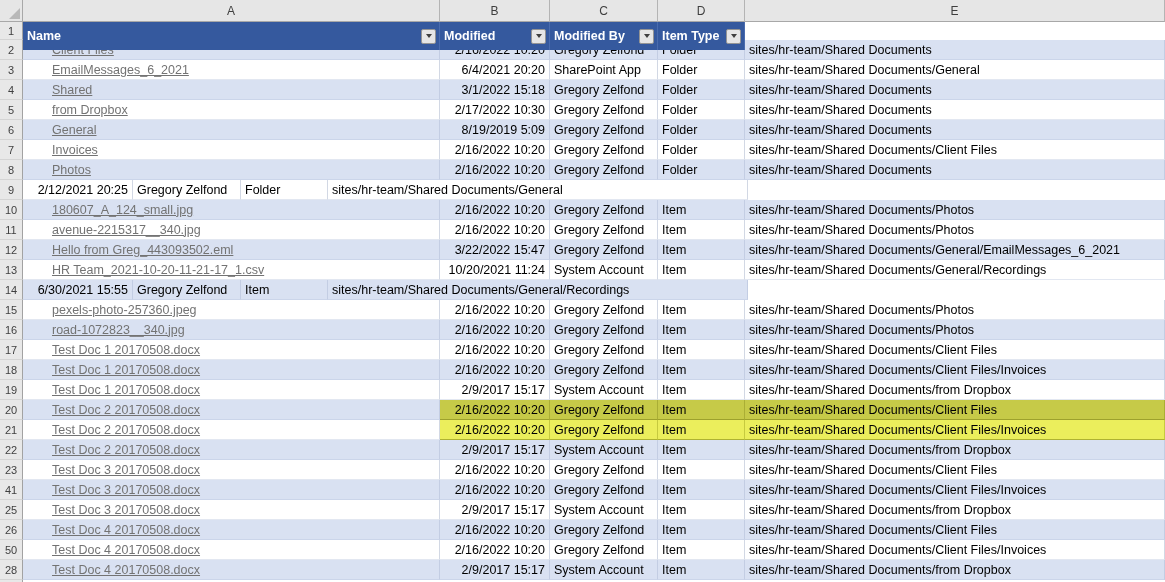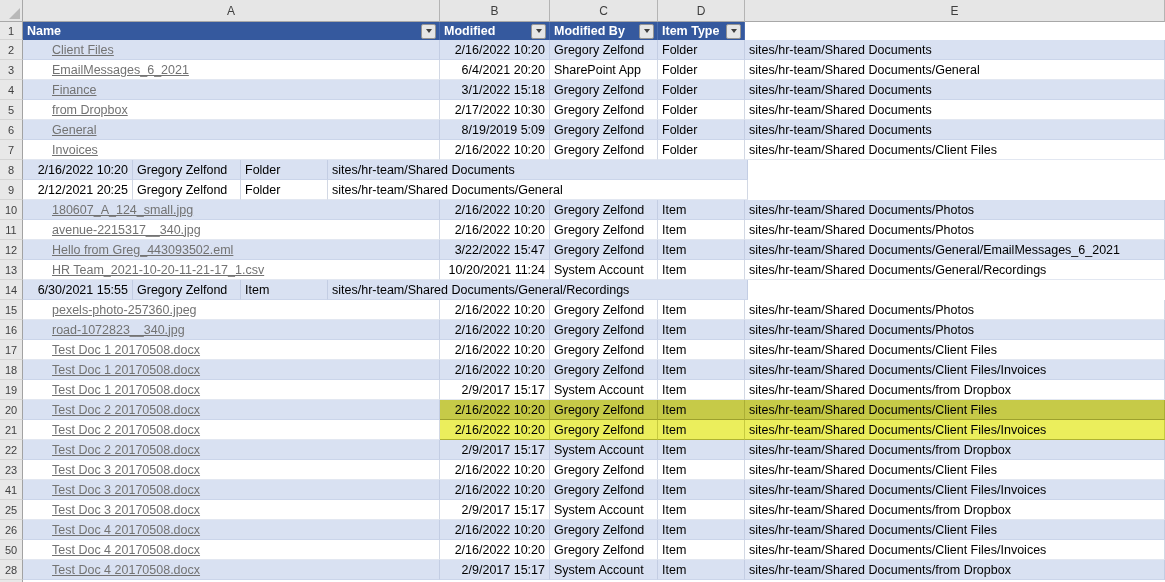--- a/index.html
+++ b/index.html
@@ -19,21 +19,21 @@
 
   
   .col-a { width: 417px; } .col-b { width: 110px; } .col-c { width: 108px; }
   .col-d { width: 87px; }  .col-e { width: 420px; }
 
   
   .header-row { display: flex; height: 18px; }
   .gutter { width: 23px; background: #E8E8E8; color: #3F3F3F; font-size: 11px;
     display: flex; align-items: center; justify-content: center;
     border-right: 1px solid #A2A2A2; border-bottom: 1px solid #D4D4D4; flex: none; }
-  .th { height: 18px; background: #35599E; color: #fff; font-weight: bold; font-size: 12.5px;
+  .th { height: 28px; background: #35599E; color: #fff; font-weight: bold; font-size: 12.5px;
     display: flex; align-items: center; padding: 0 3px 0 4px; position: relative;
     border-right: 1px solid #4A6CAE; white-space: nowrap; overflow: hidden; }
   .filter-btn { width: 15px; height: 15px; flex: none; margin-left: auto;
     background: #E6E6E6; border: 1px solid #949494; border-radius: 2px;
     display: flex; align-items: center; justify-content: center; }
   .filter-btn .tri { width: 0; height: 0; border-left: 3.5px solid transparent;
     border-right: 3.5px solid transparent; border-top: 4.5px solid #3F3F3F; }
   .th-e .filter-btn { position: absolute; right: -7px; top: 1px; margin-left: 0; }
 
   
@@ -139,21 +139,21 @@
     <div class="cell col-e">
           <span>sites/hr-team/Shared Documents/General</span>
         </div>
   </div>
 
   <div class="row band">
     <div class="gutter">
           <span>4</span>
         </div>
     <div class="cell col-a name-cell">
-      <a>Finance</a>
+      <a>Shared</a>
     </div>
     <div class="cell col-b date-cell">
           <span>3/1/2022 15:18</span>
         </div>
     <div class="cell col-c">
           <span>Gregory Zelfond</span>
         </div>
     <div class="cell col-d">
           <span>Folder</span>
         </div>
@@ -222,20 +222,23 @@
         </div>
     <div class="cell col-e">
           <span>sites/hr-team/Shared Documents/Client Files</span>
         </div>
   </div>
 
   <div class="row band">
     <div class="gutter">
           <span>8</span>
         </div>
+    <div class="cell col-a name-cell">
+      <a>Photos</a>
+    </div>
     <div class="cell col-b date-cell">
           <span>2/16/2022 10:20</span>
         </div>
     <div class="cell col-c">
           <span>Gregory Zelfond</span>
         </div>
     <div class="cell col-d">
           <span>Folder</span>
         </div>
     <div class="cell col-e">

